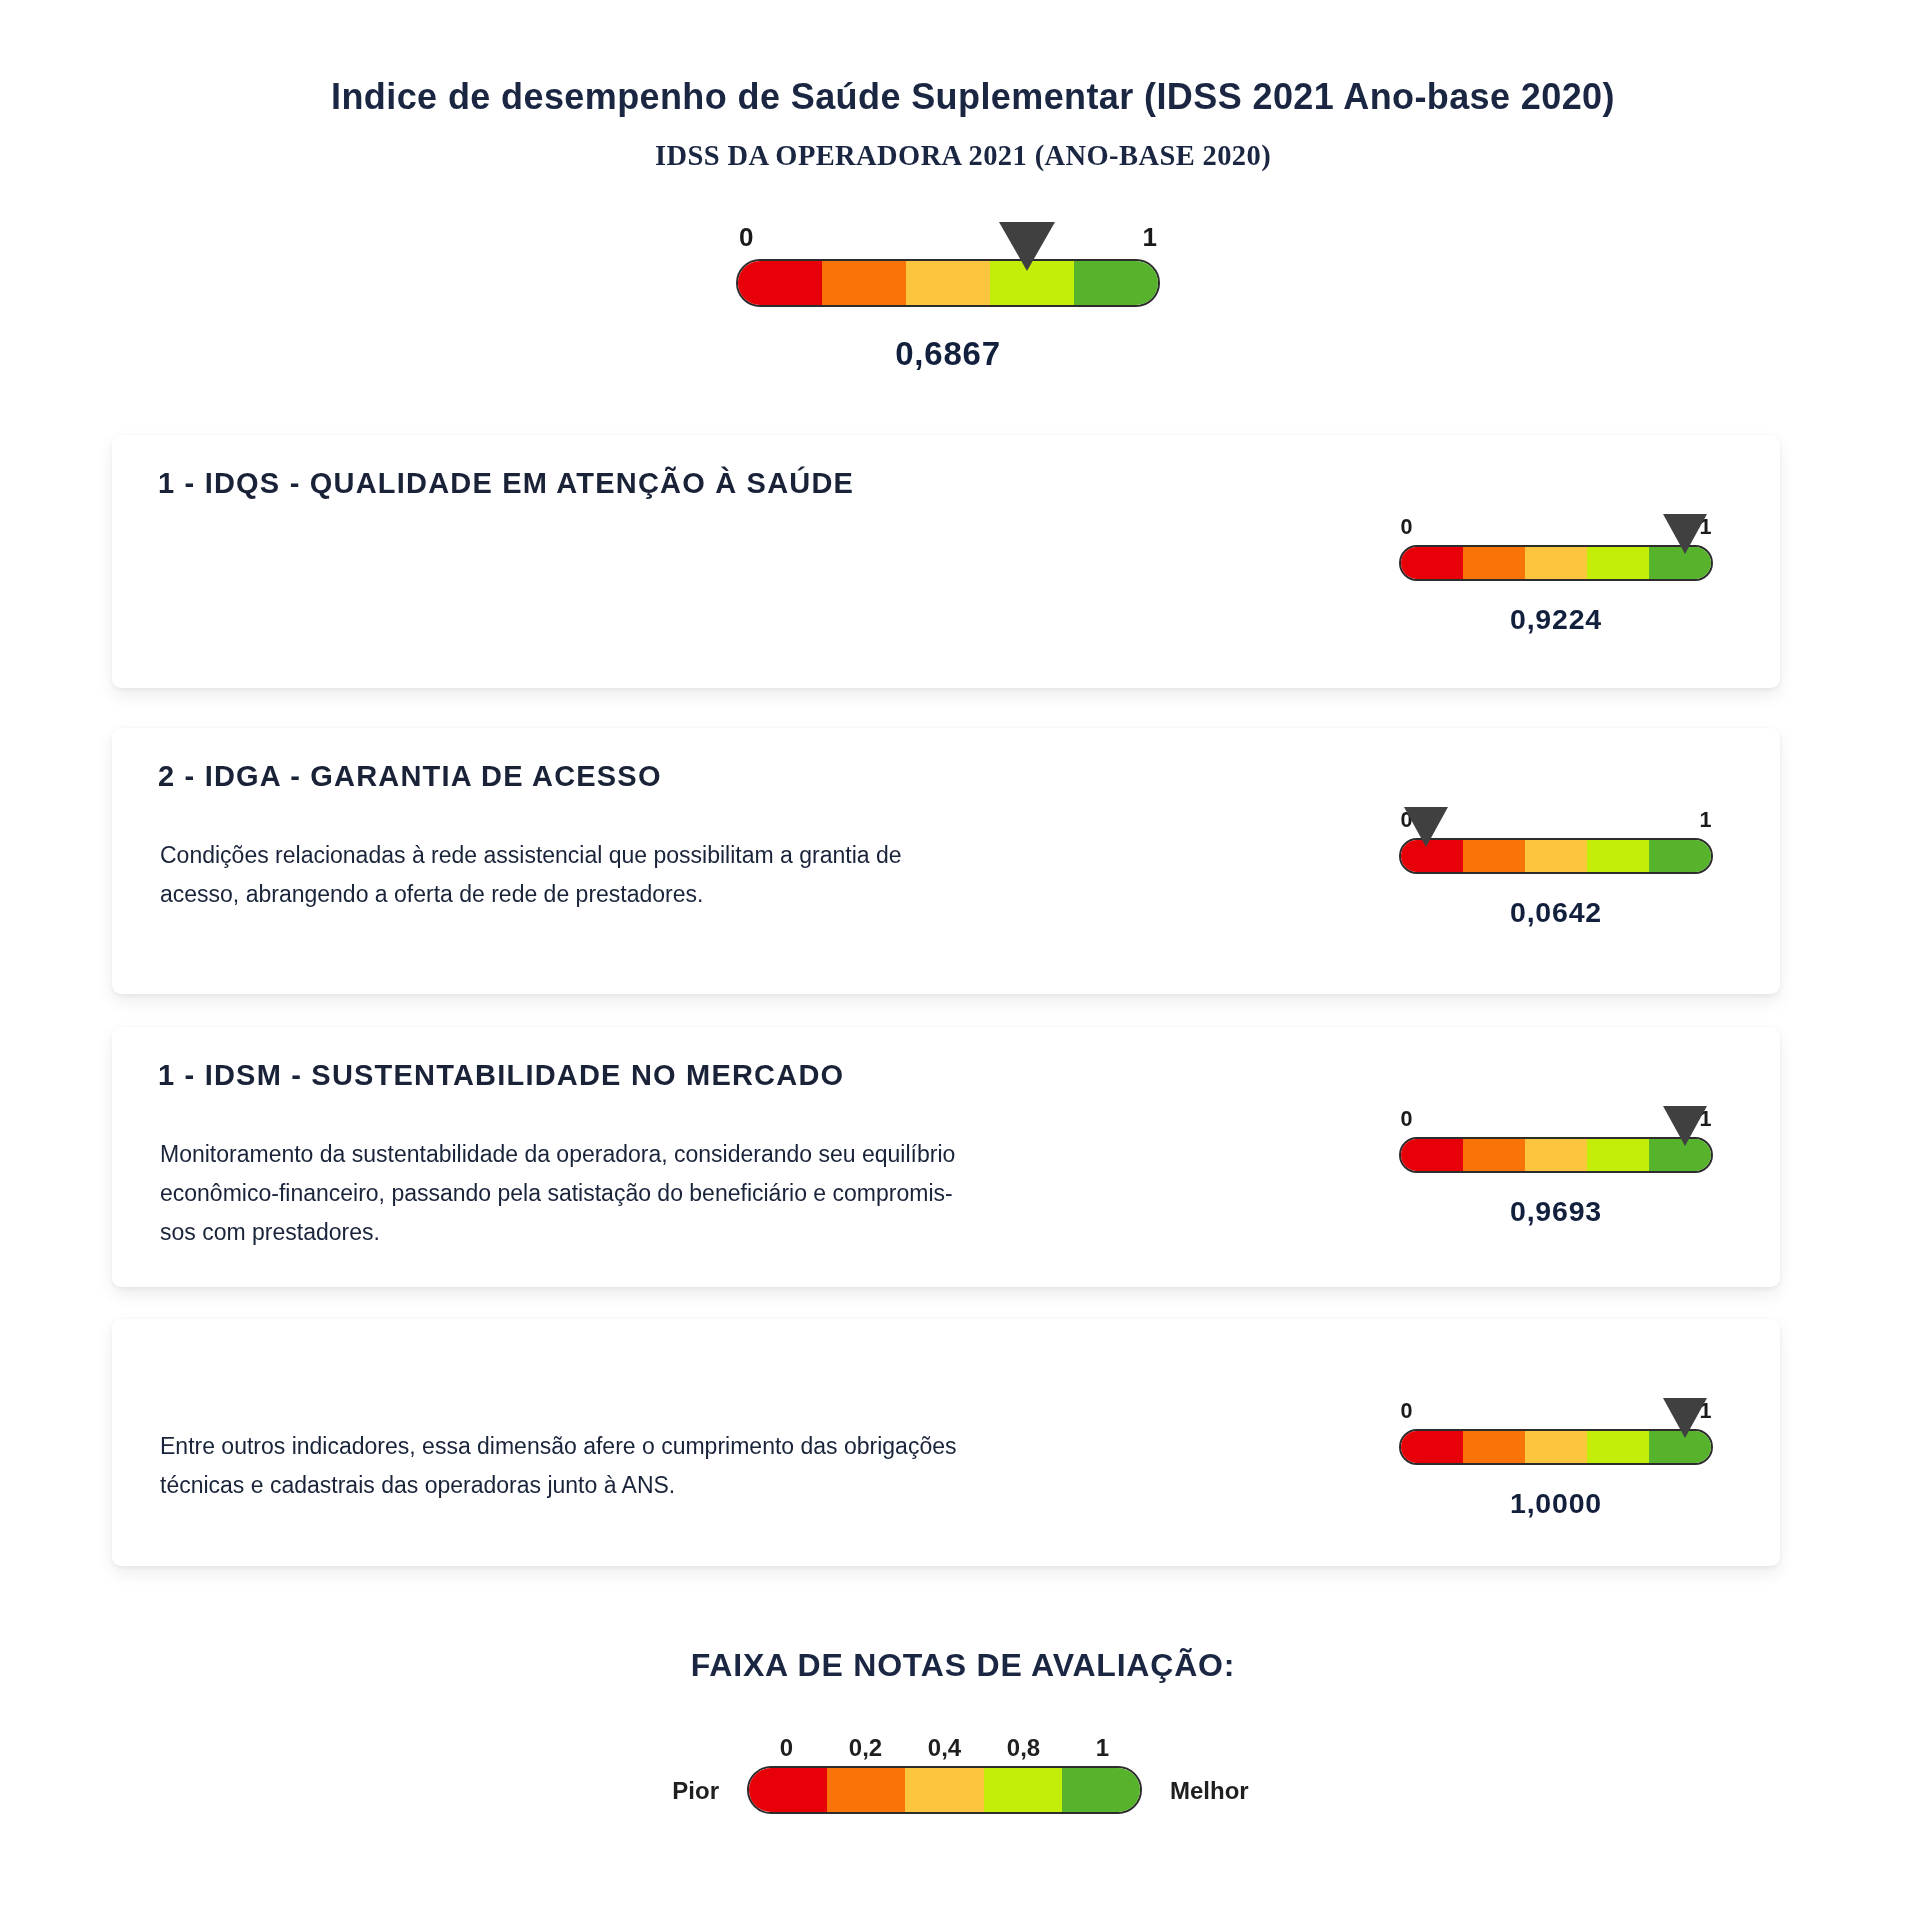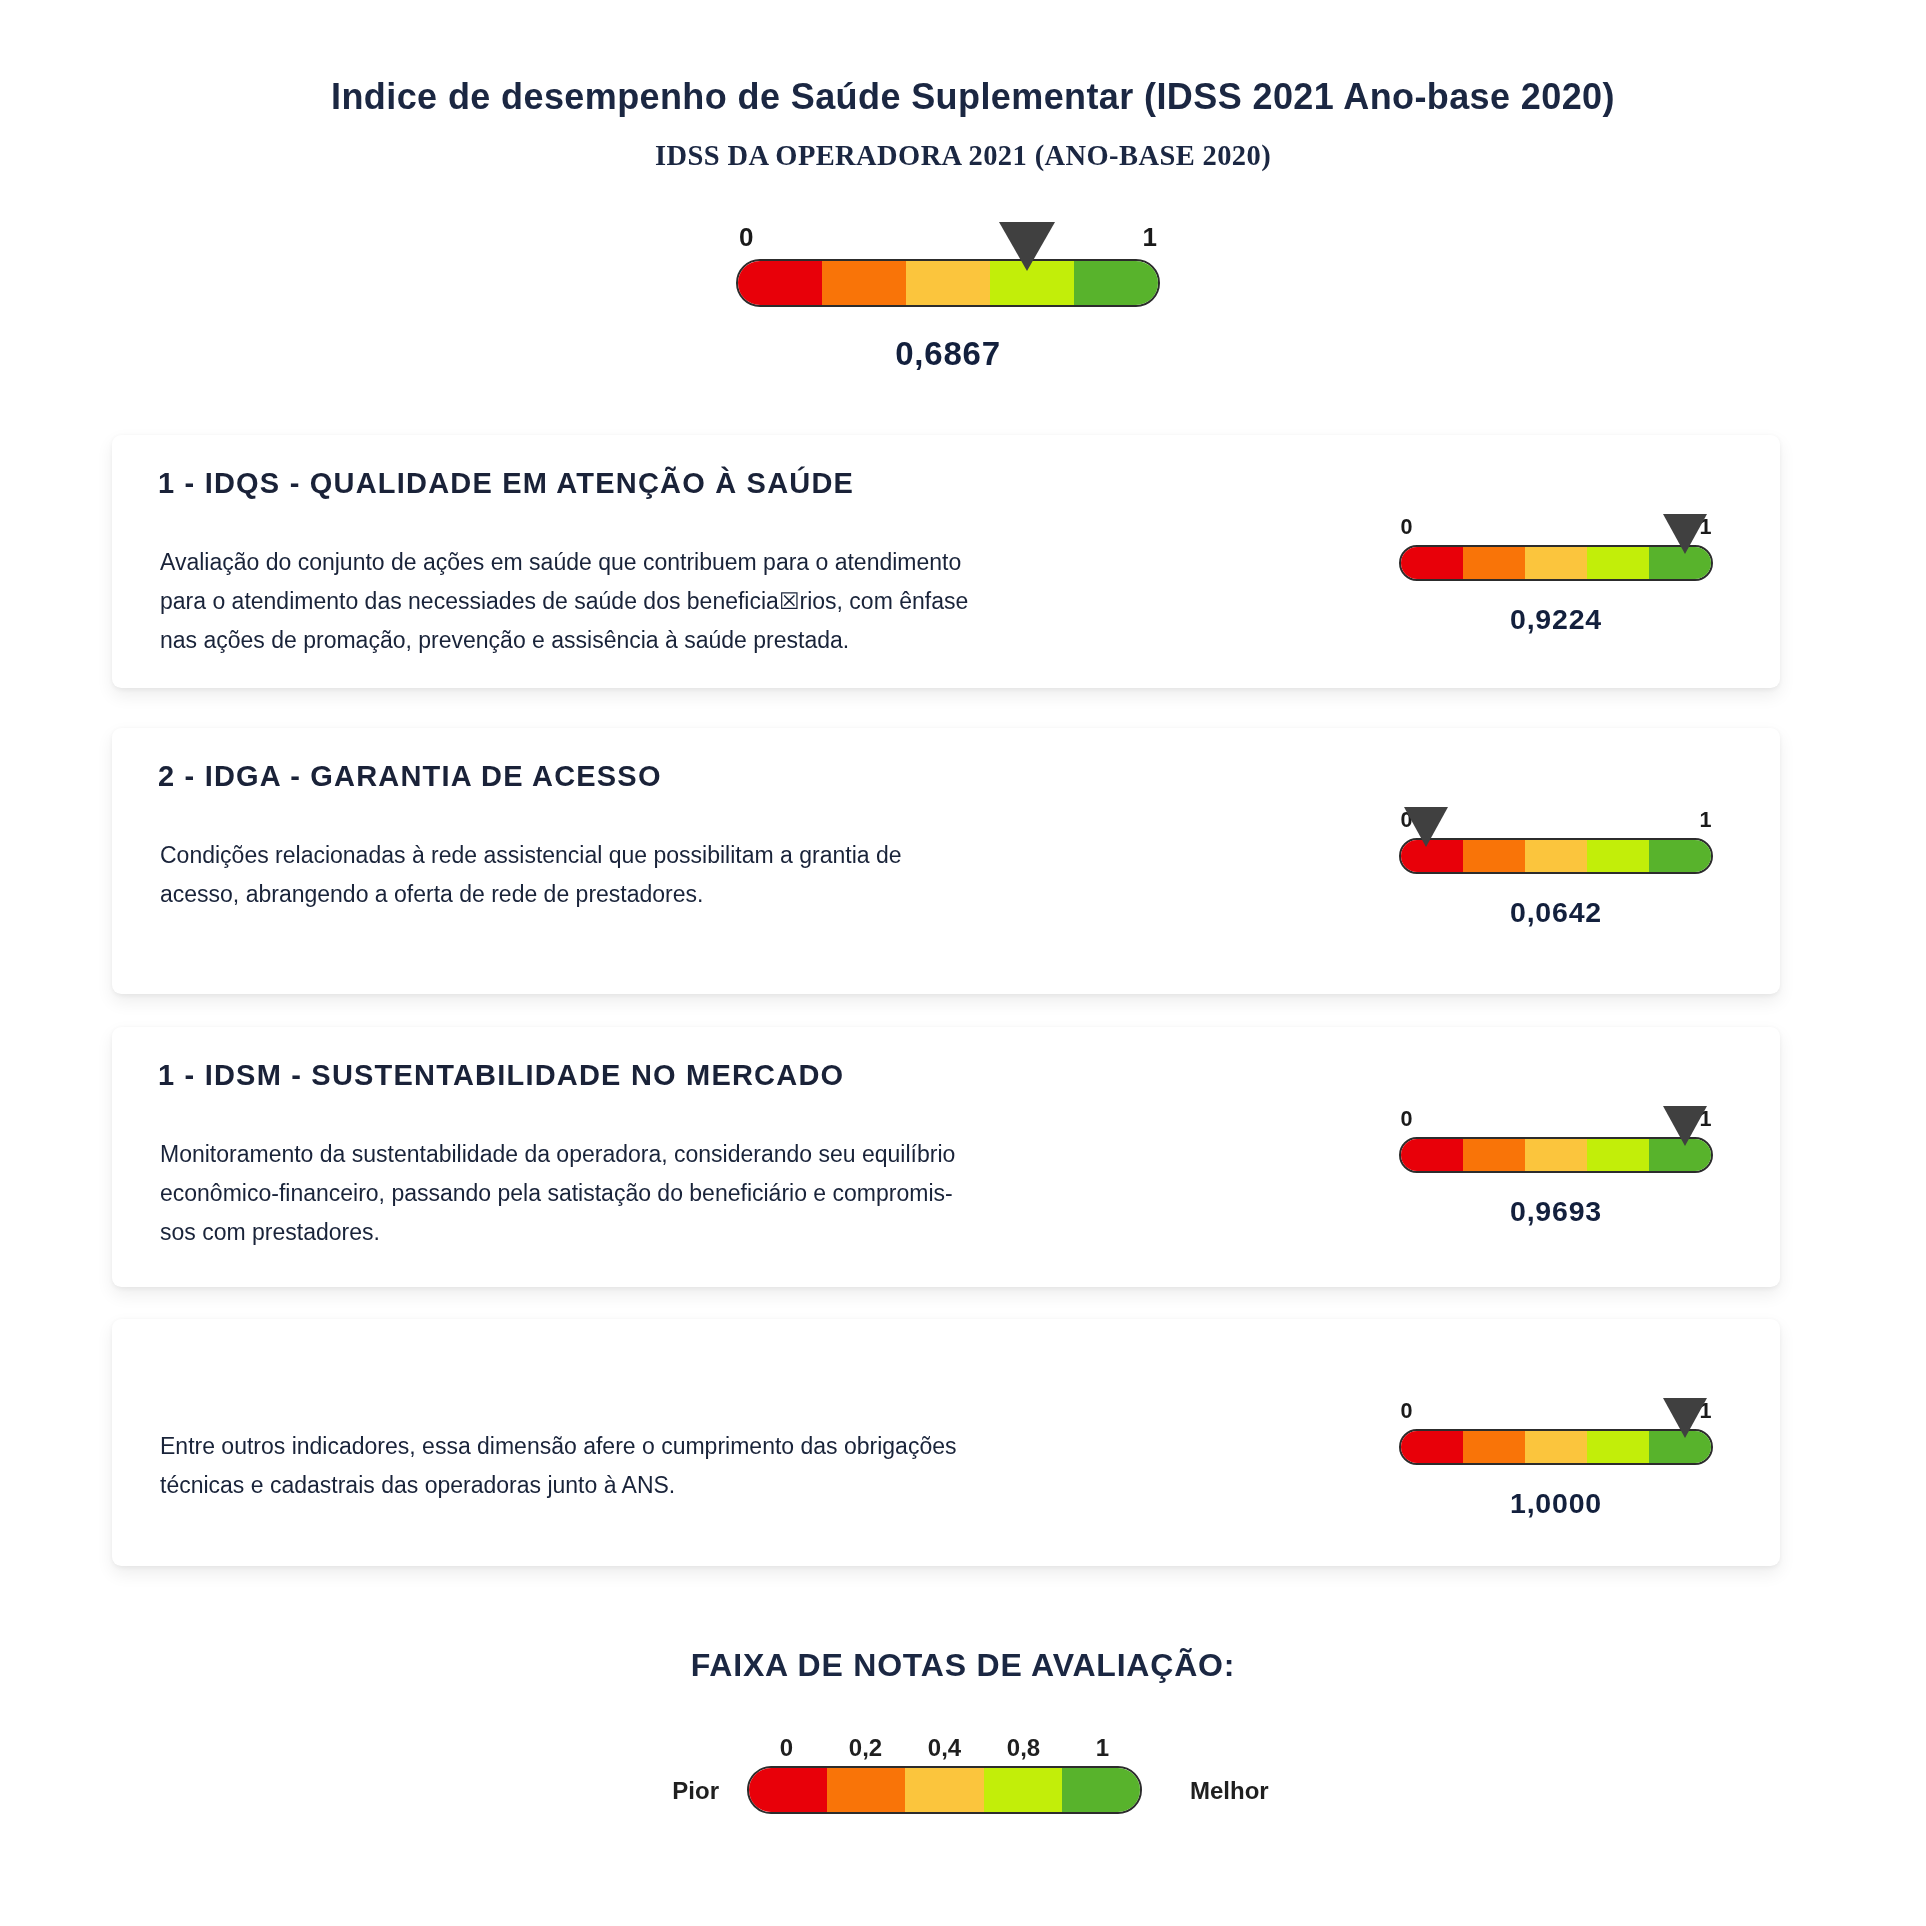--- a/index.html
+++ b/index.html
@@ -65,21 +65,21 @@
     position:absolute;top:1647px;left:0;width:100%;text-align:center;
     font-size:32px;font-weight:700;letter-spacing:0.8px;color:#1b2742;
   }
   #legend-gauge{left:747px;top:1734px;width:395px;}
   #legend-gauge .ticks{
     display:flex;height:32px;font-size:24px;font-weight:700;color:#1f1f1f;
   }
   #legend-gauge .ticks span{flex:1;text-align:center;}
   #legend-gauge .bar{height:48px;}
   .side-label{
-    position:absolute;top:43px;font-size:24px;font-weight:700;color:#1f1f1f;white-space:nowrap;margin-left:20px;
+    position:absolute;top:43px;font-size:24px;font-weight:700;color:#1f1f1f;white-space:nowrap;
   }
   .side-label.worst{right:calc(100% + 28px);}
   .side-label.best{left:calc(100% + 28px);}
 </style>
 </head>
 <body>
 
 <div class="page-title">Indice de desempenho de Saúde Suplementar (IDSS 2021 Ano-base 2020)</div>
 <div class="page-subtitle">IDSS DA OPERADORA 2021 (ANO-BASE 2020)</div>
 
@@ -94,23 +94,20 @@
       <i style="background: rgb(251, 197, 61);"></i>
       <i style="background: rgb(194, 238, 9);"></i>
       <i style="background: rgb(88, 179, 44);"></i>
     </div>
   <div class="marker" style="border-left-width: 28.5px; border-right-width: 28.5px; border-top-width: 49px; border-top-color: rgb(64, 64, 64); left: 263px;"></div>
   <div class="value">0,6867</div>
 </div>
 
 <div class="card" id="card-1">
   <h2>1 - IDQS - QUALIDADE EM ATENÇÃO À SAÚDE</h2>
-  <div class="desc">Avaliação do conjunto de ações em saúde que contribuem para o atendimento
-para o atendimento das necessiades de saúde dos beneficia☒rios, com ênfase
-nas ações de promação, prevenção e assisência à saúde prestada.</div>
   <div class="gauge gauge-sm">
     <div class="scale-labels">
       <span>0</span>
       <span>1</span>
     </div>
     <div class="bar">
         <i style="background: rgb(232, 0, 9);"></i>
         <i style="background: rgb(249, 116, 8);"></i>
         <i style="background: rgb(251, 197, 61);"></i>
         <i style="background: rgb(194, 238, 9);"></i>

